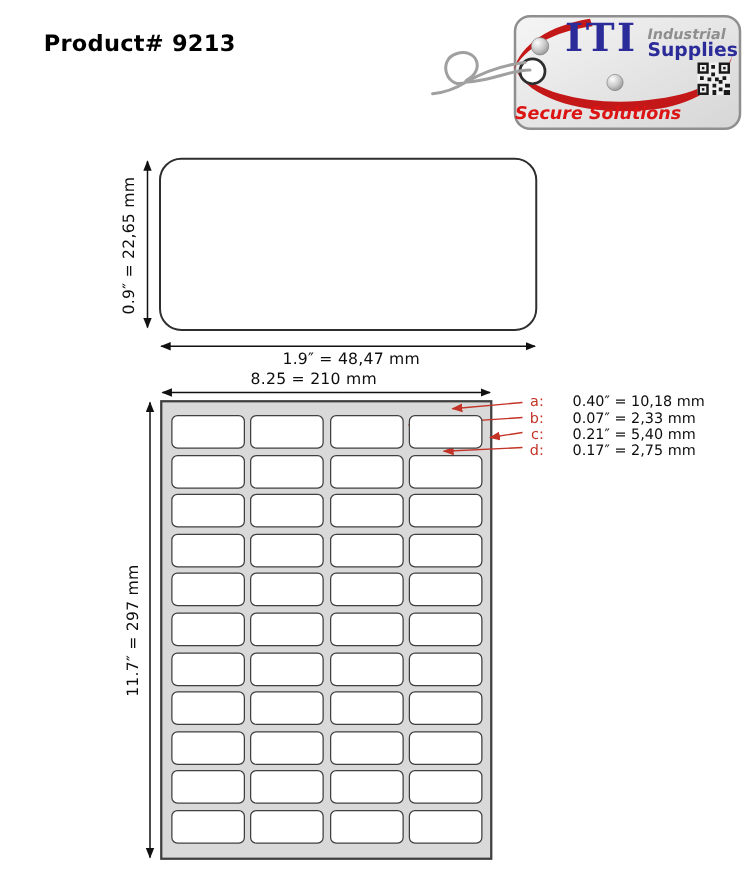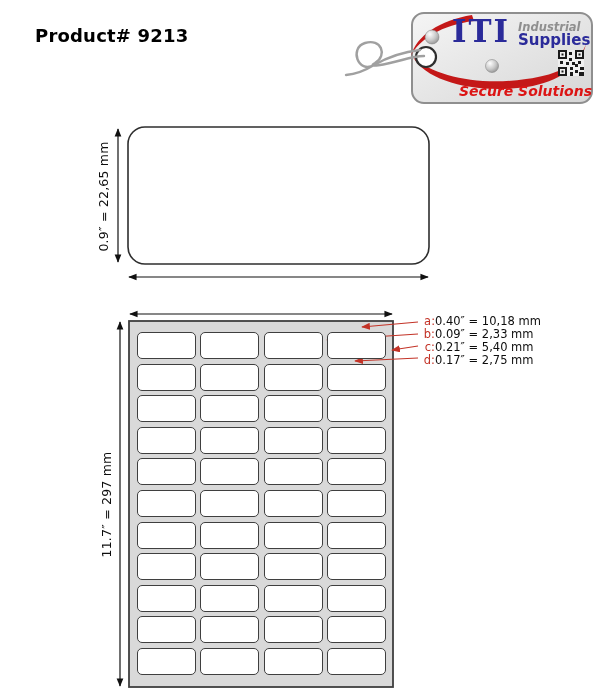--- a/index.html
+++ b/index.html
@@ -28,21 +28,21 @@
   }
   .brand-top{
     position:absolute;left:518px;top:20px;
     font-style:italic;font-weight:700;font-size:11.5px;color:#8f8f8f;
   }
   .brand-bottom{
     position:absolute;left:518px;top:31px;
     font-weight:700;font-size:15px;color:#2b2b9a;
   }
   .tagline{
-    position:absolute;left:412px;top:83px;width:180px;text-align:right;
+    position:absolute;left:412px;top:83px;width:180px;text-align:left;
     font-style:italic;font-weight:700;font-size:14px;color:#dc1414;
   }
   
   .label-svg{position:absolute;left:95px;top:120px;}
   .sheet-svg{position:absolute;left:113px;top:310px;}
   .dim-text{position:absolute;font-size:12.5px;color:#0d0d0d;letter-spacing:.2px;white-space:nowrap;}
   .center{text-align:center;}
   .rot{transform:rotate(-90deg);}
   .label-height-text{left:28px;top:189px;width:150px;}
   .label-width-text{left:181px;top:279px;width:200px;}
@@ -53,21 +53,21 @@
     position:absolute;left:137px;top:332px;width:249px;height:343px;
     display:grid;gap:4.5px 4.5px;
   }
   .label-cell{
     background:#ffffff;border:1.8px solid #3f3f3f;border-radius:5px;
     box-sizing:border-box;
   }
   
   .ann-row{position:absolute;left:418px;display:flex;font-size:11.5px;line-height:13px;white-space:nowrap;}
   .ann-key{width:17px;text-align:right;color:#c33327;font-weight:400;}
-  .ann-val{color:#0d0d0d;}
+  .ann-val{margin-left:23px;color:#0d0d0d;}
 </style>
 </head>
 <body>
 
 <div class="page">
 
   <h1 class="title">Product# 9213</h1>
 
   <svg class="tag-svg" width="270" height="104" viewBox="0 0 270 104">
     <defs>
@@ -137,20 +137,21 @@
     <defs>
       <marker id="arwK" viewBox="0 0 10 8" refX="9" refY="4" markerWidth="7" markerHeight="6" orient="auto-start-reverse">
         <path d="M0,0 L10,4 L0,8 Z" fill="#111"></path>
       </marker>
     </defs>
     <rect x="33" y="7" width="301" height="137" rx="17" fill="#ffffff" stroke="#2e2e2e" stroke-width="1.6"></rect>
     <line x1="23" y1="9" x2="23" y2="142" stroke="#111" stroke-width="1.2" marker-start="url(#arwK)" marker-end="url(#arwK)"></line>
     <line x1="34" y1="157" x2="333" y2="157" stroke="#111" stroke-width="1.2" marker-start="url(#arwK)" marker-end="url(#arwK)"></line>
   </svg>
   <div class="dim-text center rot label-height-text">0.9″ = 22,65 mm</div>
+  <div class="dim-text center label-width-text">1.9″ = 48,47 mm</div>
 
   <svg class="sheet-svg" width="332" height="385" viewBox="0 0 332 385">
     <defs>
       <marker id="arwK2" viewBox="0 0 10 8" refX="9" refY="4" markerWidth="7" markerHeight="6" orient="auto-start-reverse">
         <path d="M0,0 L10,4 L0,8 Z" fill="#111"></path>
       </marker>
       <marker id="arwR" viewBox="0 0 10 8" refX="9" refY="4" markerWidth="8" markerHeight="6.5" orient="auto-start-reverse">
         <path d="M0,0 L10,4 L0,8 Z" fill="#c33327"></path>
       </marker>
     </defs>
@@ -206,29 +207,30 @@
       <div class="label-cell"></div>
       <div class="label-cell"></div>
       <div class="label-cell"></div>
       <div class="label-cell"></div>
       <div class="label-cell"></div>
       <div class="label-cell"></div>
       <div class="label-cell"></div>
       <div class="label-cell"></div>
     </div>
 
+  <div class="dim-text center sheet-width-text">8.25 = 210 mm</div>
   <div class="dim-text center rot sheet-height-text">11.7″ = 297 mm</div>
 
   <div class="ann-row" style="top:315px">
     <span class="ann-key">a:</span>
     <span class="ann-val">0.40″ = 10,18 mm</span>
   </div>
   <div class="ann-row" style="top:328px">
     <span class="ann-key">b:</span>
-    <span class="ann-val">0.09″ = 2,33 mm</span>
+    <span class="ann-val">0.07″ = 2,33 mm</span>
   </div>
   <div class="ann-row" style="top:341px">
     <span class="ann-key">c:</span>
     <span class="ann-val">0.21″ = 5,40 mm</span>
   </div>
   <div class="ann-row" style="top:354px">
     <span class="ann-key">d:</span>
     <span class="ann-val">0.17″ = 2,75 mm</span>
   </div>
 

